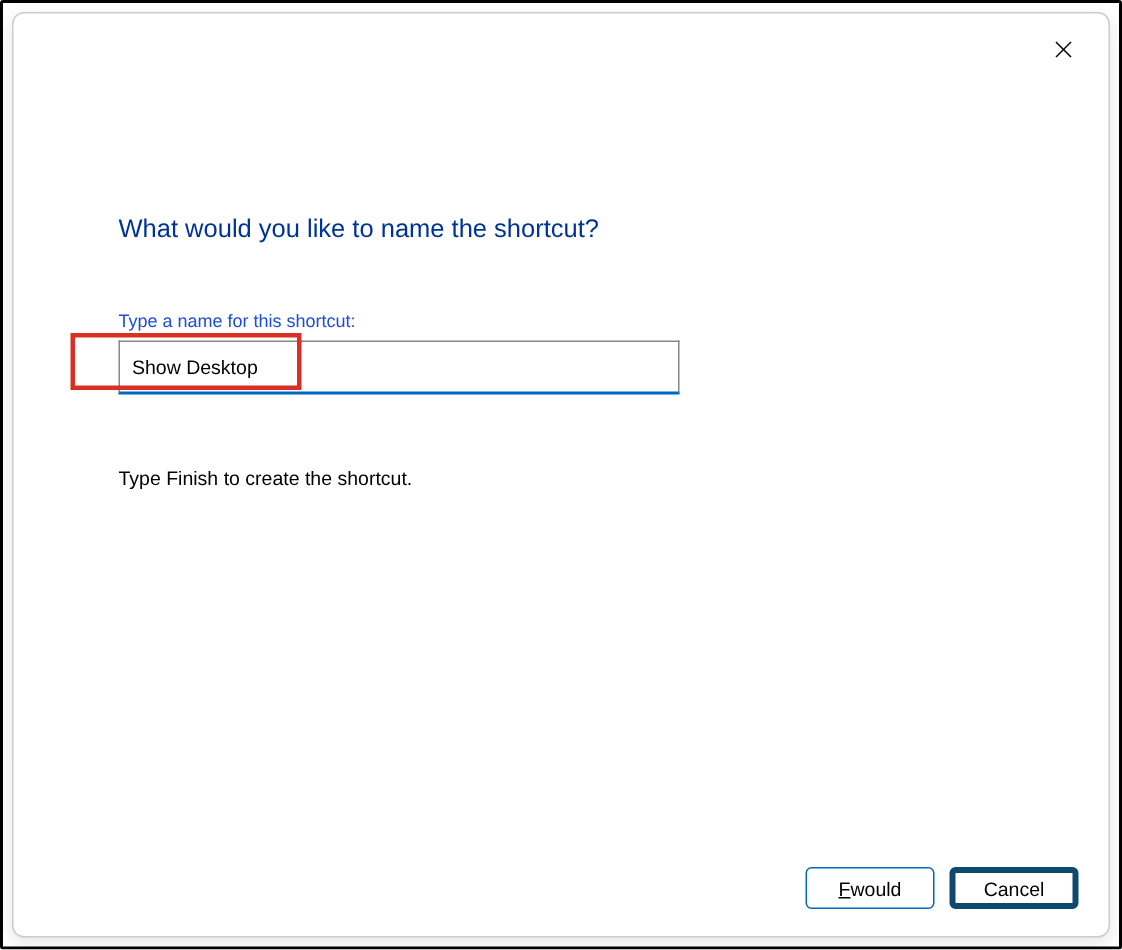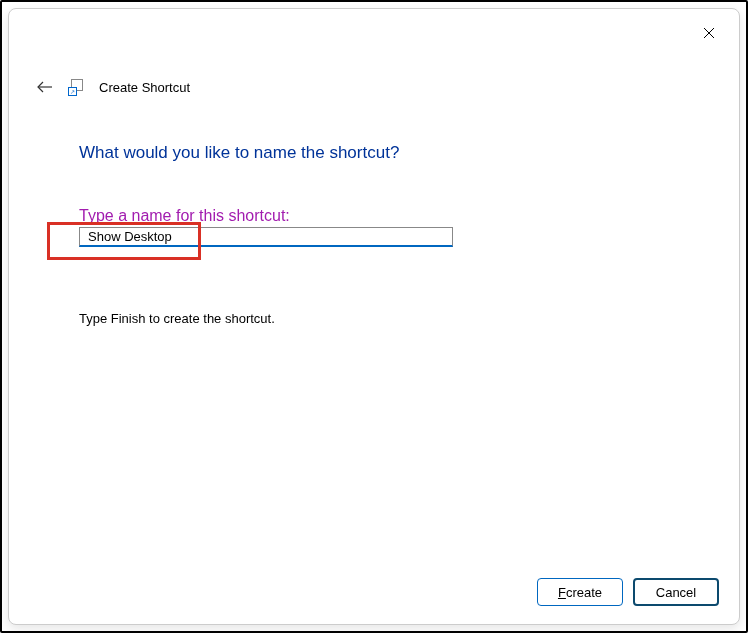--- a/index.html
+++ b/index.html
@@ -99,32 +99,32 @@
       left: 70px;
       font-size: 17px;
       color: #003399;
       font-weight: 400;
       text-align: right;
     }
     .label-prompt {
       position: absolute;
       top: 198px;
       left: 70px;
-      font-size: 16px;
-      color: #a21caf;
+      font-size: 12px;
+      color: #1d4ed8;
     }
     .input-wrapper {
       position: absolute;
       top: 218px;
       left: 70px;
       width: 374px;
     }
     .text-input {
       width: 100%;
-      height: 20px;
+      height: 36px;
       border: 1px solid #888888;
       border-bottom: 2px solid #0067c0;
       padding: 2px 8px;
       font-size: 13px;
       font-family: inherit;
       outline: none;
       background: #ffffff;
     }
     .highlight-box {
       position: absolute;
@@ -145,21 +145,21 @@
     .button-bar {
       position: absolute;
       bottom: 18px;
       right: 20px;
       display: flex;
       gap: 10px;
     }
     .btn {
       min-width: 86px;
       height: 28px;
-      border: 2px solid #0c4a6e;
+      border: 4px solid #0c4a6e;
       border-radius: 4px;
       background: #ffffff;
       font-size: 13px;
       font-family: inherit;
       cursor: pointer;
       padding: 0 12px;
     }
     .btn-primary {
       border: 1px solid #0067c0;
     }
@@ -183,43 +183,30 @@
 <div class="outer-border"></div>
 
 <div class="window">
   <div class="close-btn">
     <svg viewBox="0 0 12 12">
       <line x1="1" y1="1" x2="11" y2="11" stroke="#000" stroke-width="1"></line>
       <line x1="11" y1="1" x2="1" y2="11" stroke="#000" stroke-width="1"></line>
     </svg>
   </div>
 
-  <div class="header-row">
-    <div class="back-arrow">
-      <svg viewBox="0 0 18 18">
-        <line x1="2" y1="9" x2="16" y2="9" stroke="#333" stroke-width="1.2"></line>
-        <polyline points="7,4 2,9 7,14" fill="none" stroke="#333" stroke-width="1.2"></polyline>
-      </svg>
-    </div>
-    <div class="shortcut-icon">
-      <div class="shortcut-icon-bg"></div>
-      <div class="shortcut-icon-arrow">↗</div>
-    </div>
-    <div class="header-title">Create Shortcut</div>
-  </div>
 
   <div class="main-heading">What would you like to name the shortcut?</div>
 
   <div class="label-prompt">Type a name for this shortcut:</div>
 
   <div class="input-wrapper">
     <input type="text" class="text-input" value="Show Desktop" style="">
   </div>
 
   <div class="highlight-box"></div>
 
   <div class="instruction-text">Type Finish to create the shortcut.</div>
 
   <div class="button-bar">
-    <button class="btn btn-primary"><span class="underline">F</span><span>create</span></button>
+    <button class="btn btn-primary"><span class="underline">F</span><span>would</span></button>
     <button class="btn">Cancel</button>
   </div>
 </div>
 
 </body></html>

